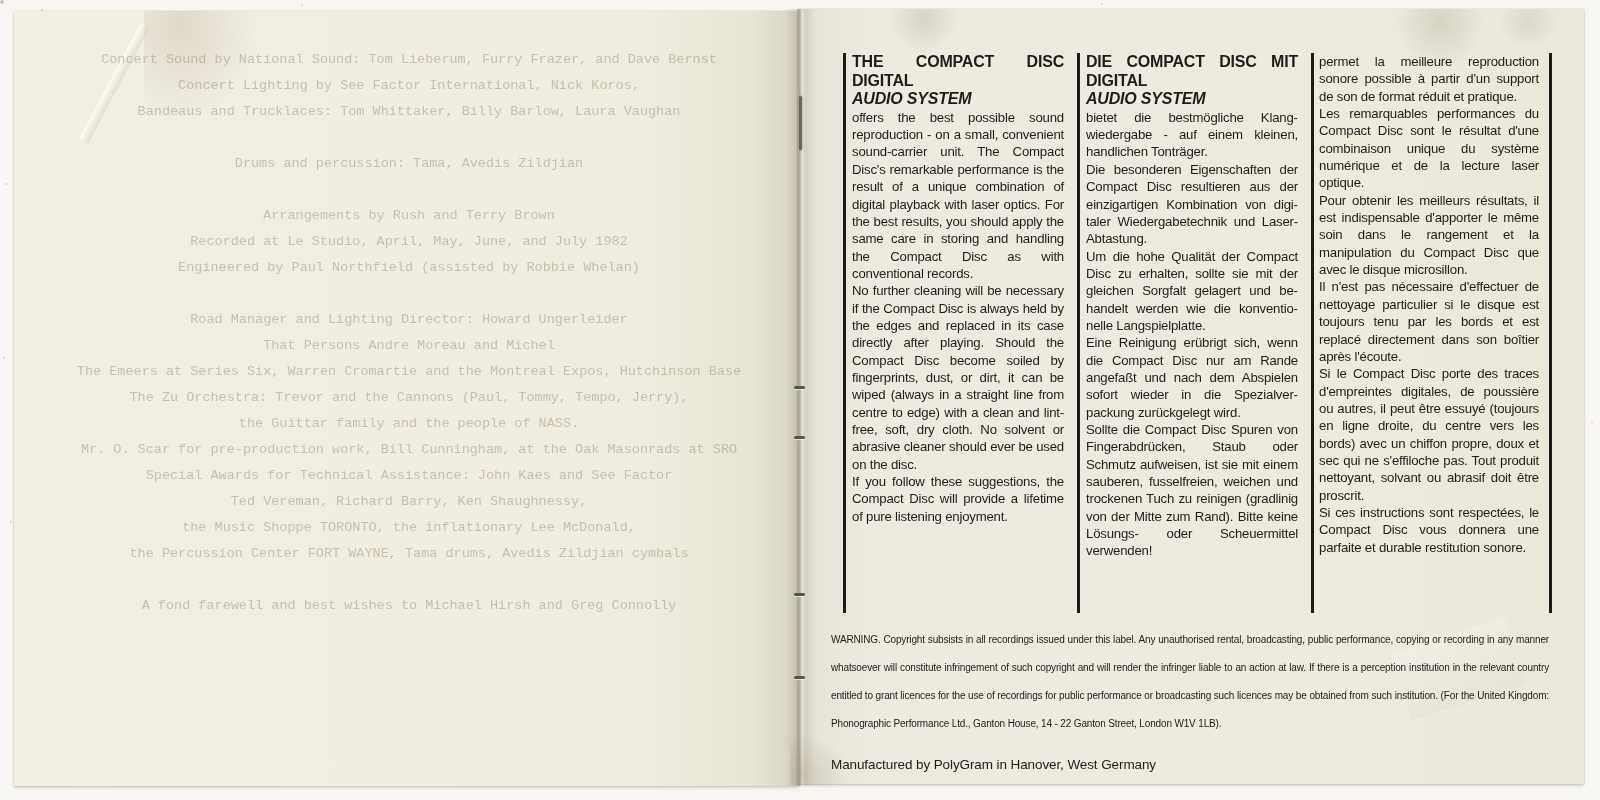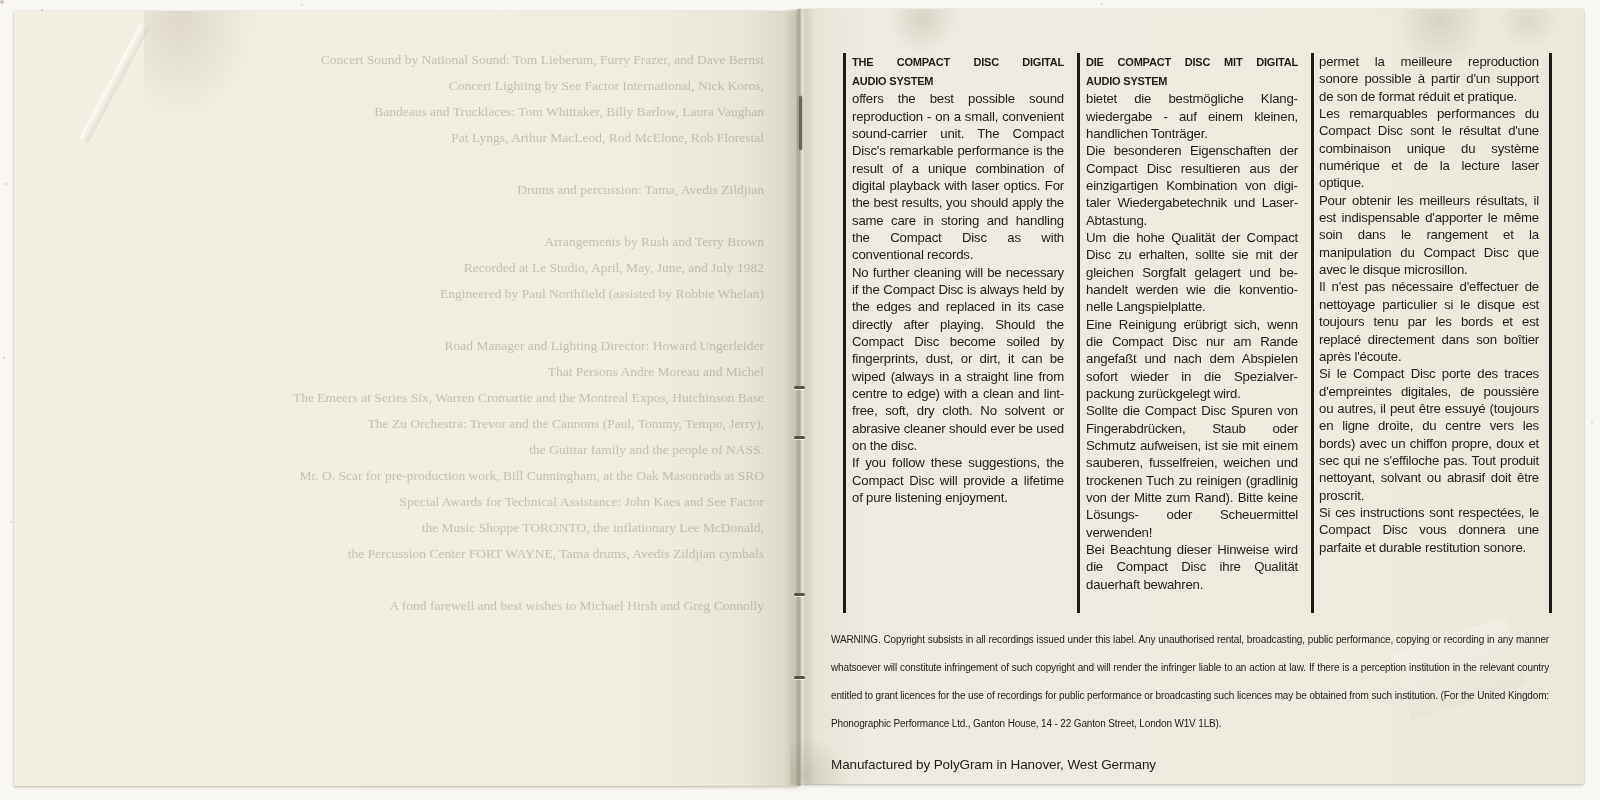--- a/index.html
+++ b/index.html
@@ -60,36 +60,36 @@
   .speckles { position:absolute; left:0; top:0; width:4px; height:4px; border-radius:50%;
     background:rgba(150,90,90,.35);
     box-shadow: 4px 182px 0 -1px rgba(150,90,90,.30), 2px 356px 0 -1px rgba(120,120,120,.30),
       9px 520px 0 -1px rgba(150,90,90,.25), 1580px 120px 0 -1px rgba(130,130,130,.30),
       1590px 420px 0 -1px rgba(150,90,90,.25), 40px 8px 0 -1px rgba(130,130,130,.35),
       300px 3px 0 -1px rgba(130,130,130,.30), 1100px 2px 0 -1px rgba(130,130,130,.30); }
 
   
   .ghost {
     position:absolute; left:40px; top:36px; width:710px;
-    font-family:Liberation Serif, serif;
-    font-size:13.5px; line-height:26px; text-align:right;
+    font-family:Liberation Mono, monospace;
+    font-size:13.5px; line-height:26px; text-align:center;
     color:rgba(110,106,82,.34);
     filter:blur(0.6px);
     pointer-events:none;
   }
 
   
   .vrule { position:absolute; top:44px; width:2.5px; height:560px; background:#1b1b19; }
   .col { position:absolute; top:44px; color:#1d1d1b; }
   .col-1 { left:54px;  width:212px; }
   .col-2 { left:288px; width:212px; }
   .col-3 { left:521px; width:220px; }
-  .col-heading { font-weight:bold; font-size:11px; line-height:18.6px; letter-spacing:-0.2px; }
+  .col-heading { font-weight:bold; font-size:16px; line-height:18.6px; letter-spacing:-0.2px; }
   .h-line1 { text-align:justify; text-align-last:justify; }
-  .h-line2 { text-align:left; }
+  .h-line2 { text-align:left;font-style:italic; }
   .col p {
     margin:0; font-size:13.2px; line-height:17.35px;
     text-align:justify; letter-spacing:-0.2px;
     hyphens:manual; -webkit-hyphens:manual;
   }
   .warning {
     position:absolute; left:33px; top:617px; width:718px;
     font-size:10px; line-height:28px; text-align:justify;
     letter-spacing:-0.15px; color:#1d1d1b;
   }
@@ -105,35 +105,35 @@
 
   <div class="speckles"></div>
 
   <div class="page page-left">
     <div class="crease crease-tl-a" style="left:130px; top:0;"></div>
     <div class="crease crease-tl-b" style="left:95px; top:8px;"></div>
     <div class="ghost">
         <div class="ghost-line">Concert Sound by National Sound: Tom Lieberum, Furry Frazer, and Dave Bernst</div>
         <div class="ghost-line">Concert Lighting by See Factor International, Nick Koros,</div>
         <div class="ghost-line">Bandeaus and Trucklaces: Tom Whittaker, Billy Barlow, Laura Vaughan</div>
-        <div class="ghost-line">Pat Lyngs, Arthur MacLeod, Rod McElone, Rob Florestal</div>
         <div class="ghost-line">&nbsp;</div>
         <div class="ghost-line">Drums and percussion: Tama, Avedis Zildjian</div>
         <div class="ghost-line">&nbsp;</div>
         <div class="ghost-line">Arrangements by Rush and Terry Brown</div>
         <div class="ghost-line">Recorded at Le Studio, April, May, June, and July 1982</div>
         <div class="ghost-line">Engineered by Paul Northfield (assisted by Robbie Whelan)</div>
         <div class="ghost-line">&nbsp;</div>
         <div class="ghost-line">Road Manager and Lighting Director: Howard Ungerleider</div>
         <div class="ghost-line">That Persons Andre Moreau and Michel</div>
         <div class="ghost-line">The Emeers at Series Six, Warren Cromartie and the Montreal Expos, Hutchinson Base</div>
         <div class="ghost-line">The Zu Orchestra: Trevor and the Cannons (Paul, Tommy, Tempo, Jerry),</div>
         <div class="ghost-line">the Guittar family and the people of NASS.</div>
         <div class="ghost-line">Mr. O. Scar for pre-production work, Bill Cunningham, at the Oak Masonrads at SRO</div>
         <div class="ghost-line">Special Awards for Technical Assistance: John Kaes and See Factor</div>
+        <div class="ghost-line">Ted Vereman, Richard Barry, Ken Shaughnessy,</div>
         <div class="ghost-line">the Music Shoppe TORONTO, the inflationary Lee McDonald,</div>
         <div class="ghost-line">the Percussion Center FORT WAYNE, Tama drums, Avedis Zildjian cymbals</div>
         <div class="ghost-line">&nbsp;</div>
         <div class="ghost-line">A fond farewell and best wishes to Michael Hirsh and Greg Connolly</div>
       </div>
   </div>
 
   <div class="page page-right">
 
     <div class="crease crease-tr-a" style="left:597px; top:0;"></div>
@@ -162,21 +162,20 @@
       <div class="col-heading">
         <div class="h-line1">DIE COMPACT DISC MIT DIGITAL</div>
         <div class="h-line2">AUDIO SYSTEM</div>
       </div>
       <div>
           <p class="body-par">bietet die bestmögliche Klang­wiedergabe - auf einem kleinen, handlichen Tonträger.</p>
           <p class="body-par">Die besonderen Eigenschaften der Compact Disc resultieren aus der einzigartigen Kombination von digi­taler Wiedergabetechnik und Laser-Abtastung.</p>
           <p class="body-par">Um die hohe Qualität der Compact Disc zu erhalten, sollte sie mit der gleichen Sorgfalt gelagert und be­handelt werden wie die konventio­nelle Langspielplatte.</p>
           <p class="body-par">Eine Reinigung erübrigt sich, wenn die Compact Disc nur am Rande angefaßt und nach dem Abspielen sofort wieder in die Spezialver­packung zurückgelegt wird.</p>
           <p class="body-par">Sollte die Compact Disc Spuren von Fingerabdrücken, Staub oder Schmutz aufweisen, ist sie mit einem sauberen, fussel­freien, weichen und trockenen Tuch zu rei­nigen (gradlinig von der Mitte zum Rand). Bitte keine Lösungs- oder Scheuermittel verwenden!</p>
-          <p class="body-par">Bei Beachtung dieser Hinweise wird die Compact Disc ihre Qualität dauerhaft bewahren.</p>
         </div>
     </div>
 
     <div class="col col-3">
       <div>
           <p class="body-par">permet la meilleure reproduction sonore possible à partir d'un sup­port de son de format réduit et pratique.</p>
           <p class="body-par">Les remarquables performances du Compact Disc sont le résultat d'une combinaison unique du système numérique et de la lecture laser optique.</p>
           <p class="body-par">Pour obtenir les meilleurs résultats, il est indispensable d'apporter le même soin dans le rangement et la manipulation du Compact Disc que avec le disque microsillon.</p>
           <p class="body-par">Il n'est pas nécessaire d'effectuer de nettoyage particulier si le disque est toujours tenu par les bords et est replacé directement dans son boîtier après l'écoute.</p>
           <p class="body-par">Si le Compact Disc porte des traces d'empreintes digitales, de poussière ou autres, il peut être essuyé (tou­jours en ligne droite, du centre vers les bords) avec un chiffon propre, doux et sec qui ne s'effiloche pas. Tout produit nettoyant, solvant ou abrasif doit être proscrit.</p>

